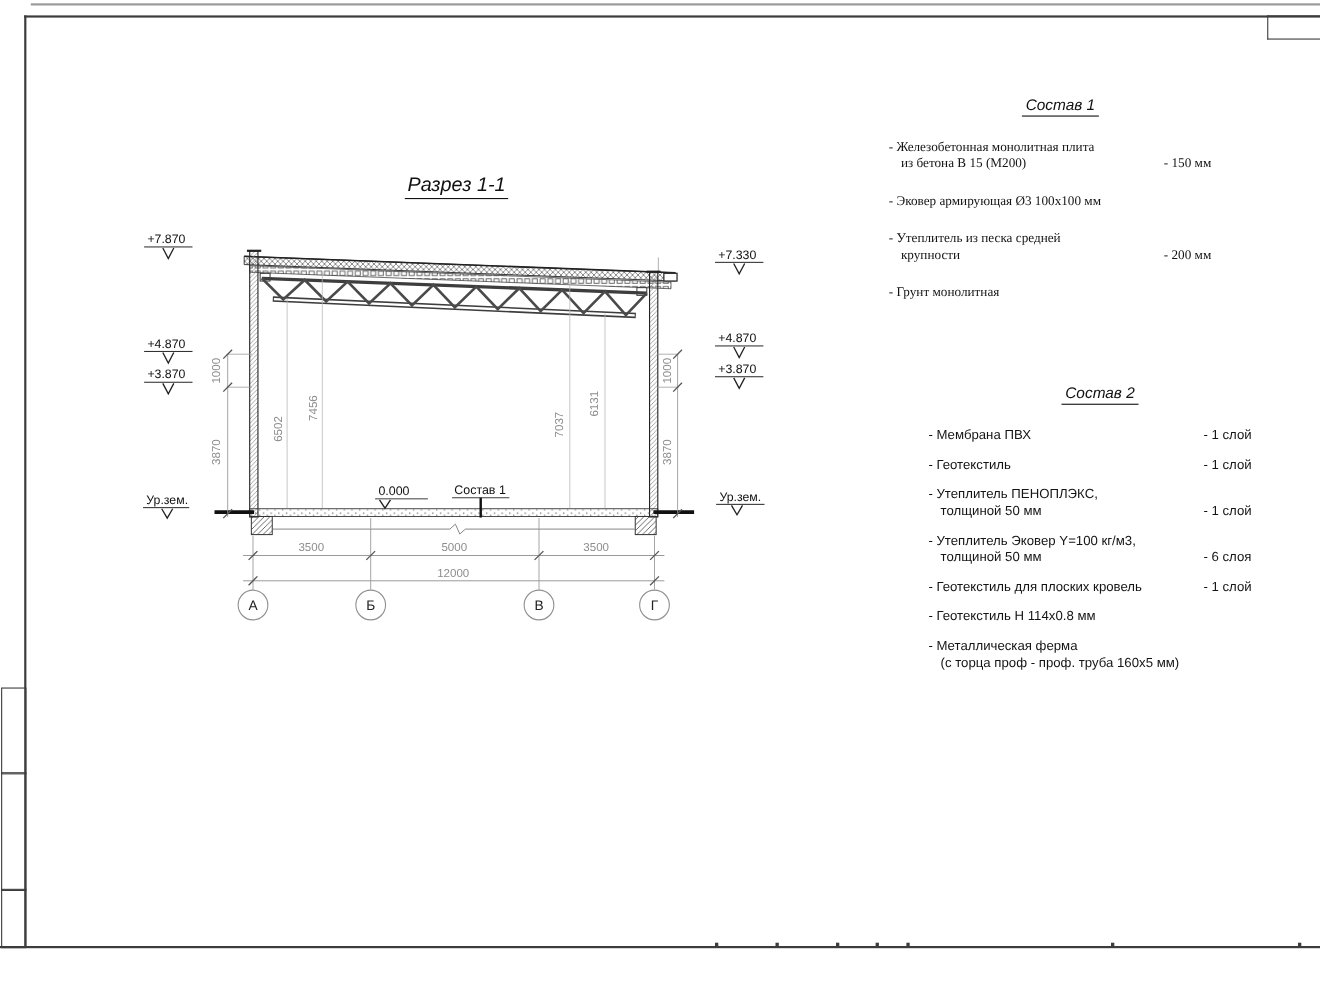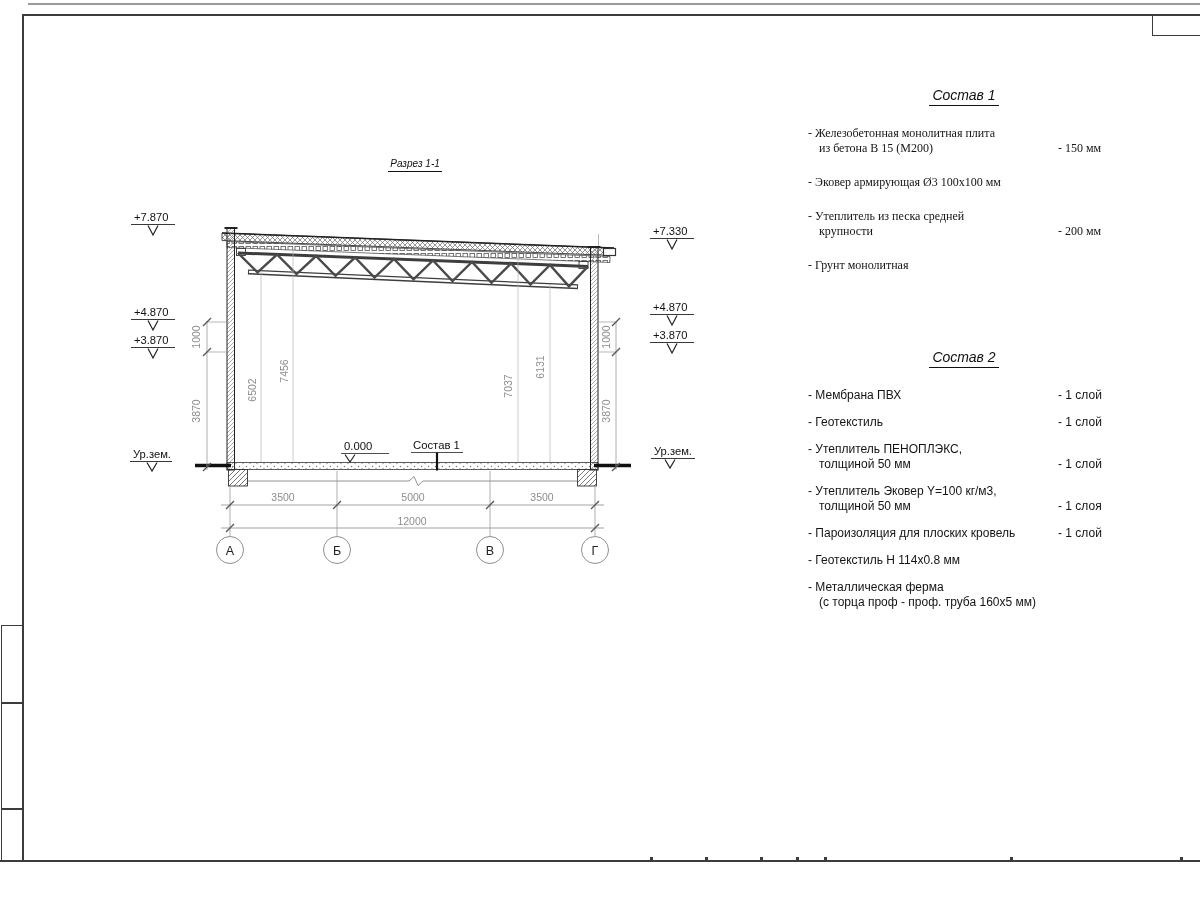--- a/index.html
+++ b/index.html
@@ -13,35 +13,35 @@
   .bottom-line{position:absolute;left:0;top:860px;width:1200px;height:0;border-top:2px solid #3c3c3c;}
   .corner-box{position:absolute;left:1152px;top:14px;width:48px;height:20px;border:1.5px solid #3c3c3c;border-right:none;}
   .margin-box{position:absolute;left:1px;width:21px;border:1.2px solid #3c3c3c;}
   .mb1{top:625px;height:77px;}
   .mb2{top:702px;height:106px;}
   .mb3{top:808px;height:52px;}
   .btick{position:absolute;top:857px;width:3px;height:4px;background:#3c3c3c;}
 
   
   .section-title{position:absolute;left:340px;top:158px;width:150px;text-align:center;
-    font-size:10px;font-style:italic;color:#111;}
+    font-size:18px;font-style:italic;color:#111;}
   .section-title span{border-bottom:1px solid #111;padding:0 2px 2px 2px;}
 
   
   .draw{position:absolute;left:0;top:0;width:1200px;height:900px;}
   .draw text{font-family:"Liberation Sans",sans-serif;}
   .mark-txt{font-size:11.2px;fill:#111;}
   .dim-txt{font-size:10.5px;fill:#8d8d8d;}
   .axis-txt{font-size:12.5px;fill:#222;}
   .lbl-txt{font-size:11.3px;fill:#111;}
 
   
   .spec{position:absolute;width:312px;font-size:12px;line-height:15px;color:#141414;}
   .spec1{left:808px;top:88px;}
-  .spec2{left:808px;top:350px;}
+  .spec2{left:844px;top:350px;}
   .spec-title{text-align:center;font-size:14px;font-style:italic;margin-bottom:23px;color:#111;}
   .spec-title span{border-bottom:1px solid #111;padding:0 3px 2px 3px;}
   .spec-item{display:flex;align-items:flex-end;}
   .spec1 .spec-item{margin-bottom:19px;font-family:Liberation Serif, serif;}
   .spec2 .spec-item{margin-bottom:12px;align-items:flex-end;}
   .nm{flex:1;white-space:pre-line;padding-left:11px;text-indent:-11px;}
   .vl{width:62px;flex:none;white-space:nowrap;}
 </style>
 </head>
 <body>
@@ -261,24 +261,24 @@
       <span class="vl">- 1 слой</span>
     </div>
     <div class="spec-item">
       <span class="nm">- Утеплитель ПЕНОПЛЭКС,
 толщиной 50 мм</span>
       <span class="vl">- 1 слой</span>
     </div>
     <div class="spec-item">
       <span class="nm">- Утеплитель Эковер Y=100 кг/м3,
 толщиной 50 мм</span>
-      <span class="vl">- 1 слоя</span>
-    </div>
-    <div class="spec-item">
-      <span class="nm">- Пароизоляция для плоских кровель</span>
+      <span class="vl">- 6 слоя</span>
+    </div>
+    <div class="spec-item">
+      <span class="nm">- Геотекстиль для плоских кровель</span>
       <span class="vl">- 1 слой</span>
     </div>
     <div class="spec-item">
       <span class="nm">- Геотекстиль Н 114х0.8 мм</span>
       <span class="vl"></span>
     </div>
     <div class="spec-item">
       <span class="nm">- Металлическая ферма
 (с торца проф - проф. труба 160х5 мм)</span>
       <span class="vl"></span>

